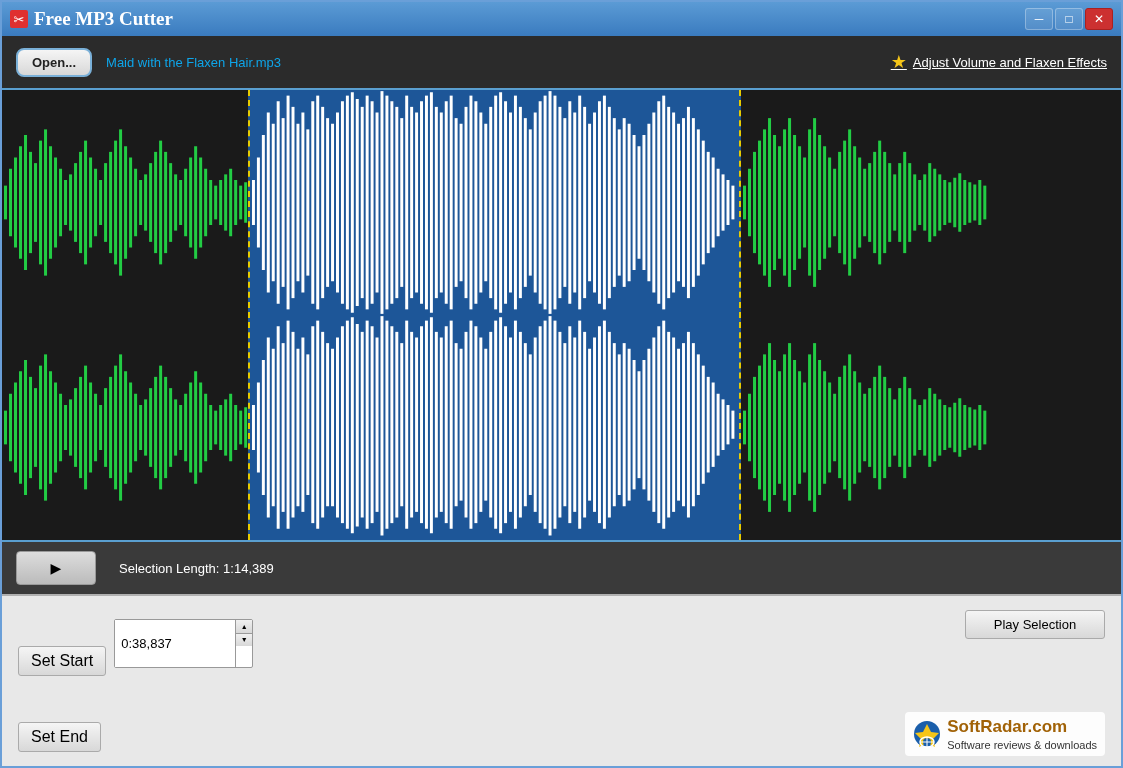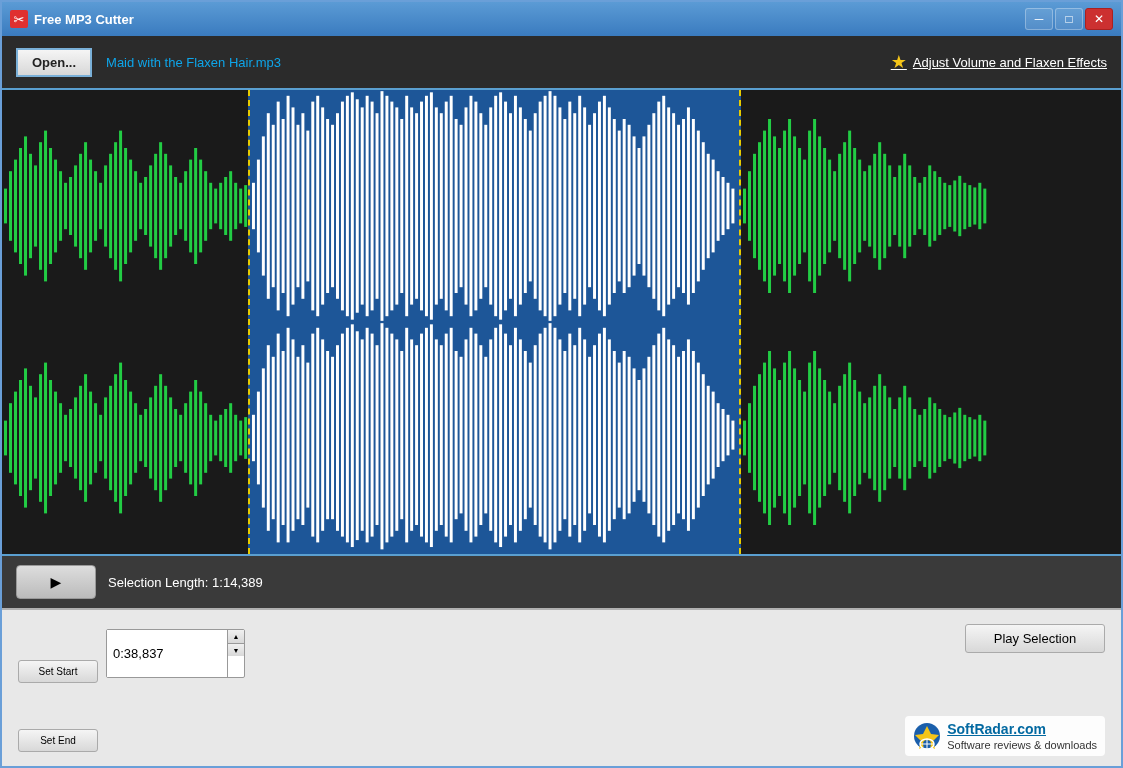--- a/index.html
+++ b/index.html
@@ -32,23 +32,24 @@
       user-select: none;
     }
     .title-bar-icon {
       width: 18px;
       height: 18px;
       margin-right: 6px;
       flex-shrink: 0;
     }
     .title-bar-text {
       color: white;
-      font-size: 13px;
+      font-size: 19px;
       font-weight: 600;
       flex: 1;
+      font-family: Liberation Serif, serif;
     }
     .title-btn {
       width: 28px;
       height: 22px;
       display: flex;
       align-items: center;
       justify-content: center;
       font-size: 12px;
       color: white;
       cursor: pointer;
@@ -65,21 +66,21 @@
       height: 52px;
       display: flex;
       align-items: center;
       padding: 0 14px;
       flex-shrink: 0;
       gap: 14px;
     }
     .open-btn {
       background: linear-gradient(to bottom, #f5f5f5, #d8d8d8);
       border: 2px solid #7ab0d8;
-      border-radius: 0;
+      border-radius: 8px;
       padding: 5px 14px;
       cursor: pointer;
       font-size: 13px;
       font-weight: 600;
       color: #222;
       white-space: nowrap;
     }
     .file-name {
       color: #0ea5e9;
       font-size: 13px;
@@ -154,20 +155,21 @@
     }
     .time-display {
       color: white;
       font-size: 14px;
       font-weight: 600;
       flex: 1;
     }
     .selection-length {
       color: white;
       font-size: 13px;
+      margin-left: 11px;
     }
 
     
     .bottom-panel {
       background: #e8e8e8;
       padding: 14px 16px;
       flex-shrink: 0;
       display: flex;
       flex-direction: column;
       gap: 10px;
@@ -179,21 +181,21 @@
       display: flex;
       align-items: center;
       gap: 8px;
     }
     .set-btn {
       background: linear-gradient(to bottom, #f5f5f5, #d8d8d8);
       border: 1px solid #aaa;
       border-radius: 3px;
       padding: 5px 12px;
       cursor: pointer;
-      font-size: 10px;
+      font-size: 16px;
       min-width: 80px;
       white-space: nowrap;
       margin-top: 36px;
     }
     .time-input-wrap {
       display: flex;
       align-items: stretch;
       border: 1px solid #999;
       border-radius: 2px;
       background: white;
@@ -258,24 +260,23 @@
       background: rgba(255,255,255,0.9);
       border-radius: 4px;
       padding: 4px 8px;
     }
     .watermark-text {
       font-size: 11px;
       color: #333;
       line-height: 1.3;
     }
     .watermark-text .site {
-      font-size: 14px;
+      font-size: 17px;
       font-weight: bold;
-      color: #0369a1;
-      text-decoration: underline;
+      color: #a16207;
     }
   </style>
 </head>
 <body>
 
 <div class="window">
 
   <div class="title-bar">
     <div class="title-bar-icon">
       <svg width="18" height="18" viewBox="0 0 18 18">

